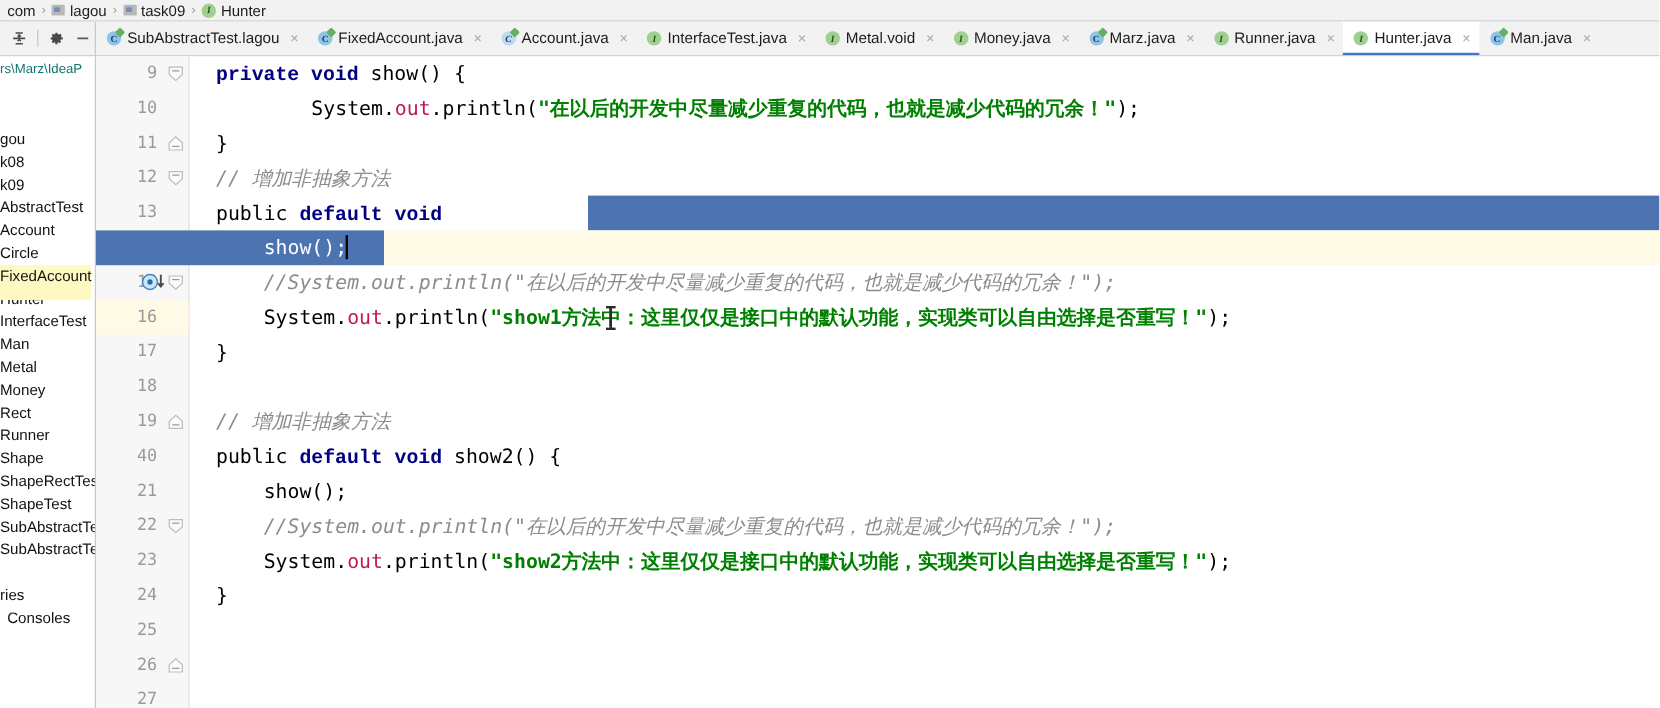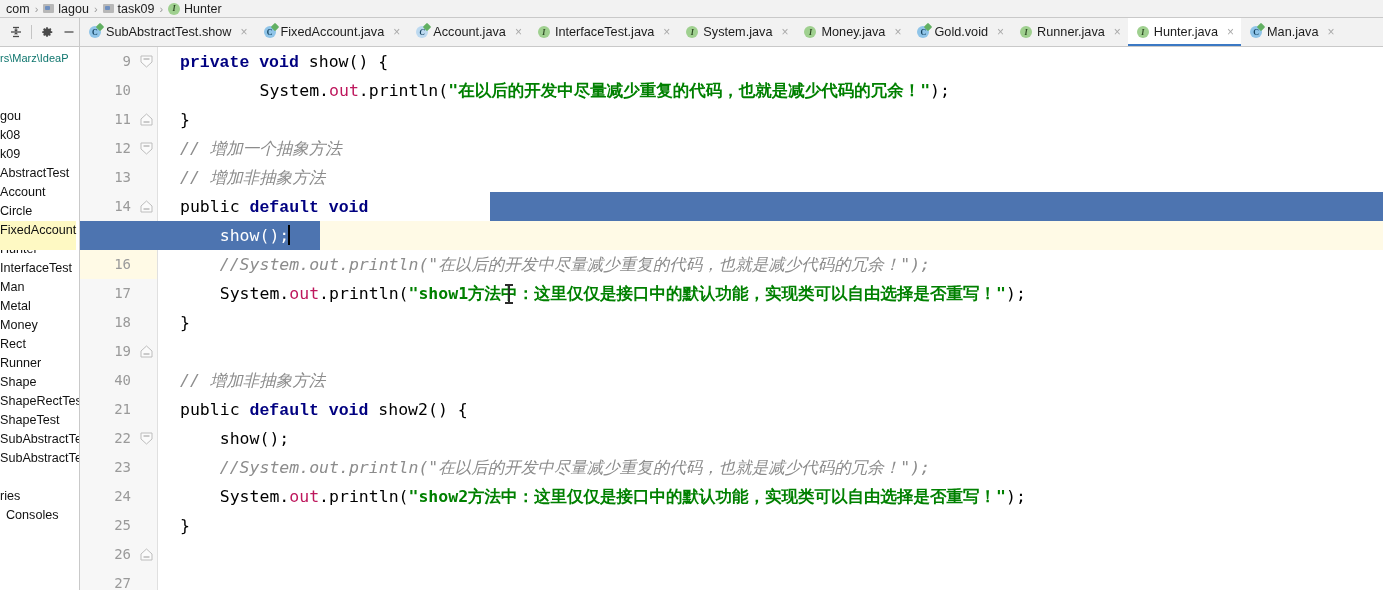--- a/index.html
+++ b/index.html
@@ -173,21 +173,21 @@
     <div class="tbtn">
       <svg width="14" height="14" viewBox="0 0 14 14">
         <line x1="2.5" y1="7" x2="11.5" y2="7" stroke="#5a5a5a" stroke-width="1.4"></line>
       </svg>
     </div>
   </div>
 
   <div class="tabbar">
     <div class="tab">
       <span class="ic ic-class">C</span>
-      <span>SubAbstractTest.show</span>
+      <span>SubAbstractTest.lagou</span>
       <span class="xbtn">×</span>
     </div>
     <div class="tab">
       <span class="ic ic-class">C</span>
       <span>FixedAccount.java</span>
       <span class="xbtn">×</span>
     </div>
     <div class="tab">
       <span class="ic ic-class" style="background:#bcd9f0;">
           <span style="font-style:italic;">C</span>
@@ -195,31 +195,31 @@
       <span>Account.java</span>
       <span class="xbtn">×</span>
     </div>
     <div class="tab">
       <span class="ic ic-iface">I</span>
       <span>InterfaceTest.java</span>
       <span class="xbtn">×</span>
     </div>
     <div class="tab">
       <span class="ic ic-iface">I</span>
-      <span>System.java</span>
+      <span>Metal.void</span>
       <span class="xbtn">×</span>
     </div>
     <div class="tab">
       <span class="ic ic-iface">I</span>
       <span>Money.java</span>
       <span class="xbtn">×</span>
     </div>
     <div class="tab">
       <span class="ic ic-class">C</span>
-      <span>Gold.void</span>
+      <span>Marz.java</span>
       <span class="xbtn">×</span>
     </div>
     <div class="tab">
       <span class="ic ic-iface">I</span>
       <span>Runner.java</span>
       <span class="xbtn">×</span>
     </div>
     <div class="tab active">
       <span class="ic ic-iface">I</span>
       <span>Hunter.java</span>
@@ -408,23 +408,20 @@
       </div>
 
       <div class="row">
         <div class="line"><span class="id">        System.</span><span class="fld">out</span><span class="id">.println(</span><span class="str">"在以后的开发中尽量减少重复的代码，也就是减少代码的冗余！"</span><span class="id">);</span></div>
       </div>
 
       <div class="row">
         <div class="line"><span class="id">}</span></div>
       </div>
 
-      <div class="row">
-        <div class="line"><span class="cmt">// 增加一个抽象方法</span></div>
-      </div>
 
 
       <div class="row">
         <div class="line"><span class="cmt">// 增加非抽象方法</span></div>
       </div>
 
       <div class="row">
         <div class="sel" style="left:332px;right:0;top:0;"></div>
         <div class="line"><span class="id">public </span><span class="kw">default void</span><span class="id"> </span><span class="onsel">show1() {</span></div>
       </div>

